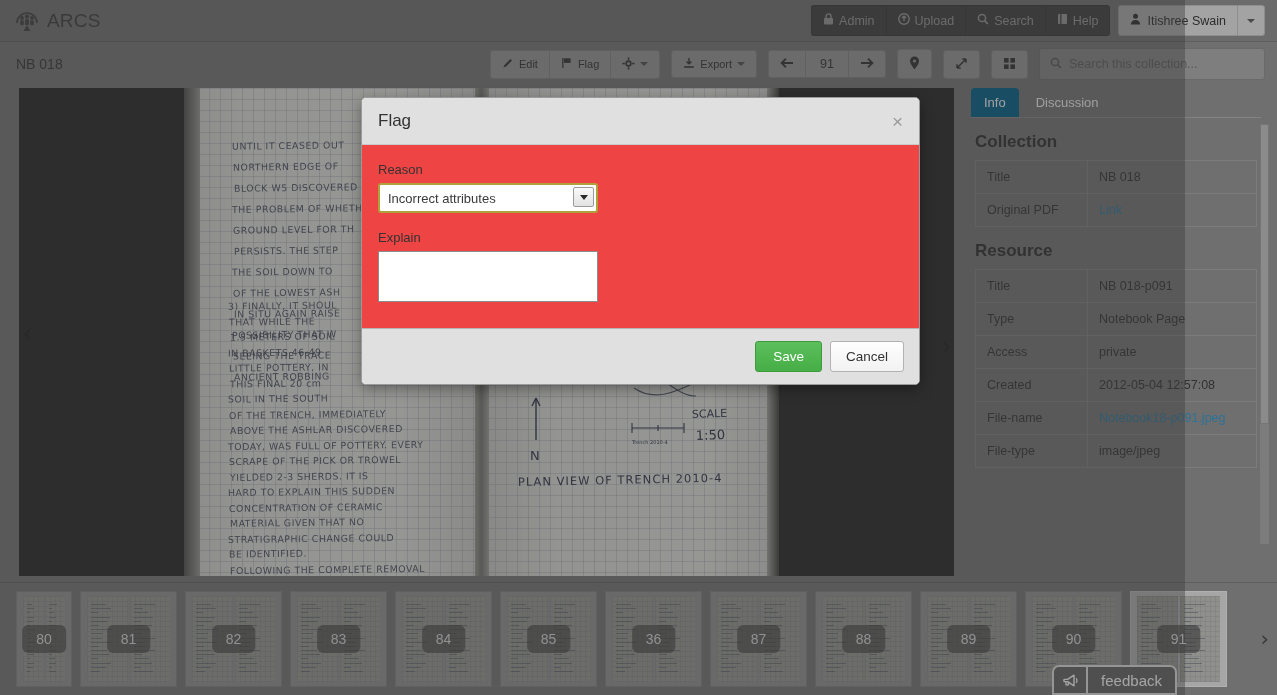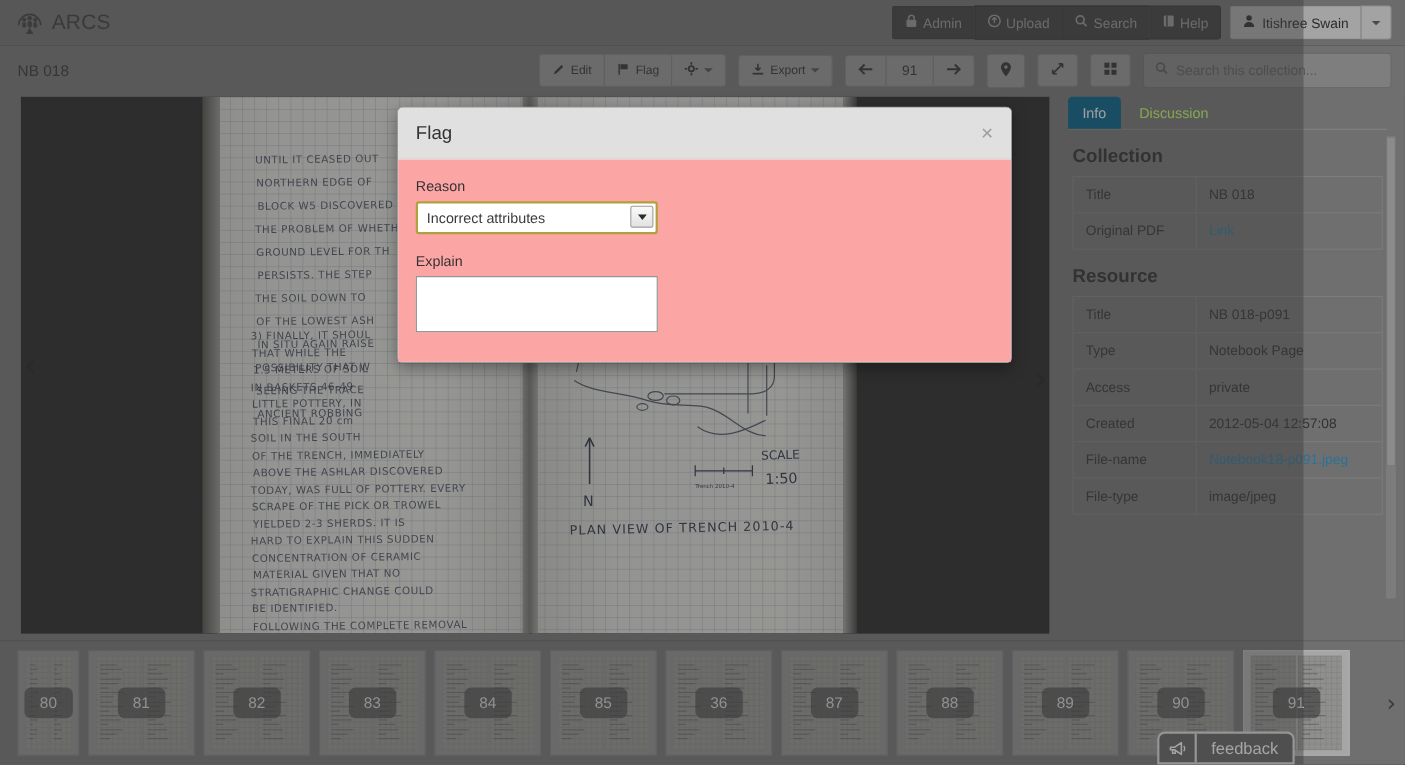--- a/index.html
+++ b/index.html
@@ -103,21 +103,21 @@
   .navarrow.r { right: -23px; }
 
   
   .sidebar {
     position: absolute; left: 966px; top: 88px; width: 300px; height: 488px;
     background: #6f6f6f;
   }
   .tabs { display: flex; gap: 4px; align-items: flex-end; padding-left: 5px; }
   .tab { font-size: 13px; padding: 7px 13px; border-radius: 4px 4px 0 0; cursor: pointer; }
   .tab.active { background: #005a80; color: #e9e9e9; }
-  .tab.idle { color: #bef264; }
+  .tab.idle { color: #e5e5e5; }
   .tabs-rule { height: 1px; background: #828282; margin: 0 5px; }
   .sec-title { font-size: 17px; color: #2c2c2c; margin: 14px 0 8px 9px; font-weight: bold; }
   .meta-table { margin: 0 9px; border: 1px solid #7c7c7c; border-bottom: none; width: 282px; }
   .mrow { display: flex; border-bottom: 1px solid #7c7c7c; }
   .mkey { width: 112px; padding: 9px 0 9px 11px; font-size: 12.5px; color: #313131;
           border-right: 1px solid #7c7c7c; }
   .mval { flex: 1; padding: 9px 0 9px 11px; font-size: 12.5px; color: #313131; }
   .mval a { color: #2d7296; text-decoration: none; }
   .sb-scroll { position: absolute; right: -3px; top: 36px; width: 9px; height: 420px;
                background: #7c7c7c; border-radius: 1px; }
@@ -163,21 +163,21 @@
     position: absolute; left: 361px; top: 97px; width: 559px; z-index: 50;
     background: #fff; border: 1px solid #9a9a9a; border-radius: 5px;
     box-shadow: 0 4px 14px rgba(0,0,0,.35);
   }
   .modal-head {
     background: #e0e0e0; border-bottom: 1px solid #cacaca; border-radius: 4px 4px 0 0;
     padding: 13px 16px; display: flex; align-items: center;
   }
   .modal-title { font-size: 17px; color: #333; }
   .modal-x { margin-left: auto; font-size: 19px; color: #9b9b9b; cursor: pointer; line-height: 1; }
-  .modal-body { padding: 17px 16px 22px 16px; background: #fca5a5; }
+  .modal-body { padding: 17px 16px 22px 16px; background: #ef4444; }
   .fld-label { font-size: 13px; color: #333; margin-bottom: 6px; }
   .sel-wrap { position: relative; width: 220px; margin-bottom: 17px; }
   .sel-box {
     width: 220px; height: 30px; border: 2px solid #b0a13d; border-radius: 3px;
     background: #fff; display: flex; align-items: center; padding-left: 8px;
     font-size: 13px; color: #3a3a3a; cursor: pointer;
   }
   .sel-arrow {
     position: absolute; right: 4px; top: 4px; width: 21px; height: 20px;
     background: linear-gradient(#fafafa,#e2e2e2); border: 1px solid #9b9b9b;
@@ -1122,15 +1122,19 @@
       <div class="fld-label">Reason</div>
       <div class="sel-wrap">
         <div class="sel-box">Incorrect attributes</div>
         <div class="sel-arrow">
             <i></i>
           </div>
       </div>
       <div class="fld-label">Explain</div>
       <textarea class="txtarea" placeholder="" style=""></textarea>
     </div>
+    <div class="modal-foot">
+      <button class="btn-save">Save</button>
+      <button class="btn-cancel">Cancel</button>
+    </div>
   </div>
 
 </div>
 
 </body></html>

